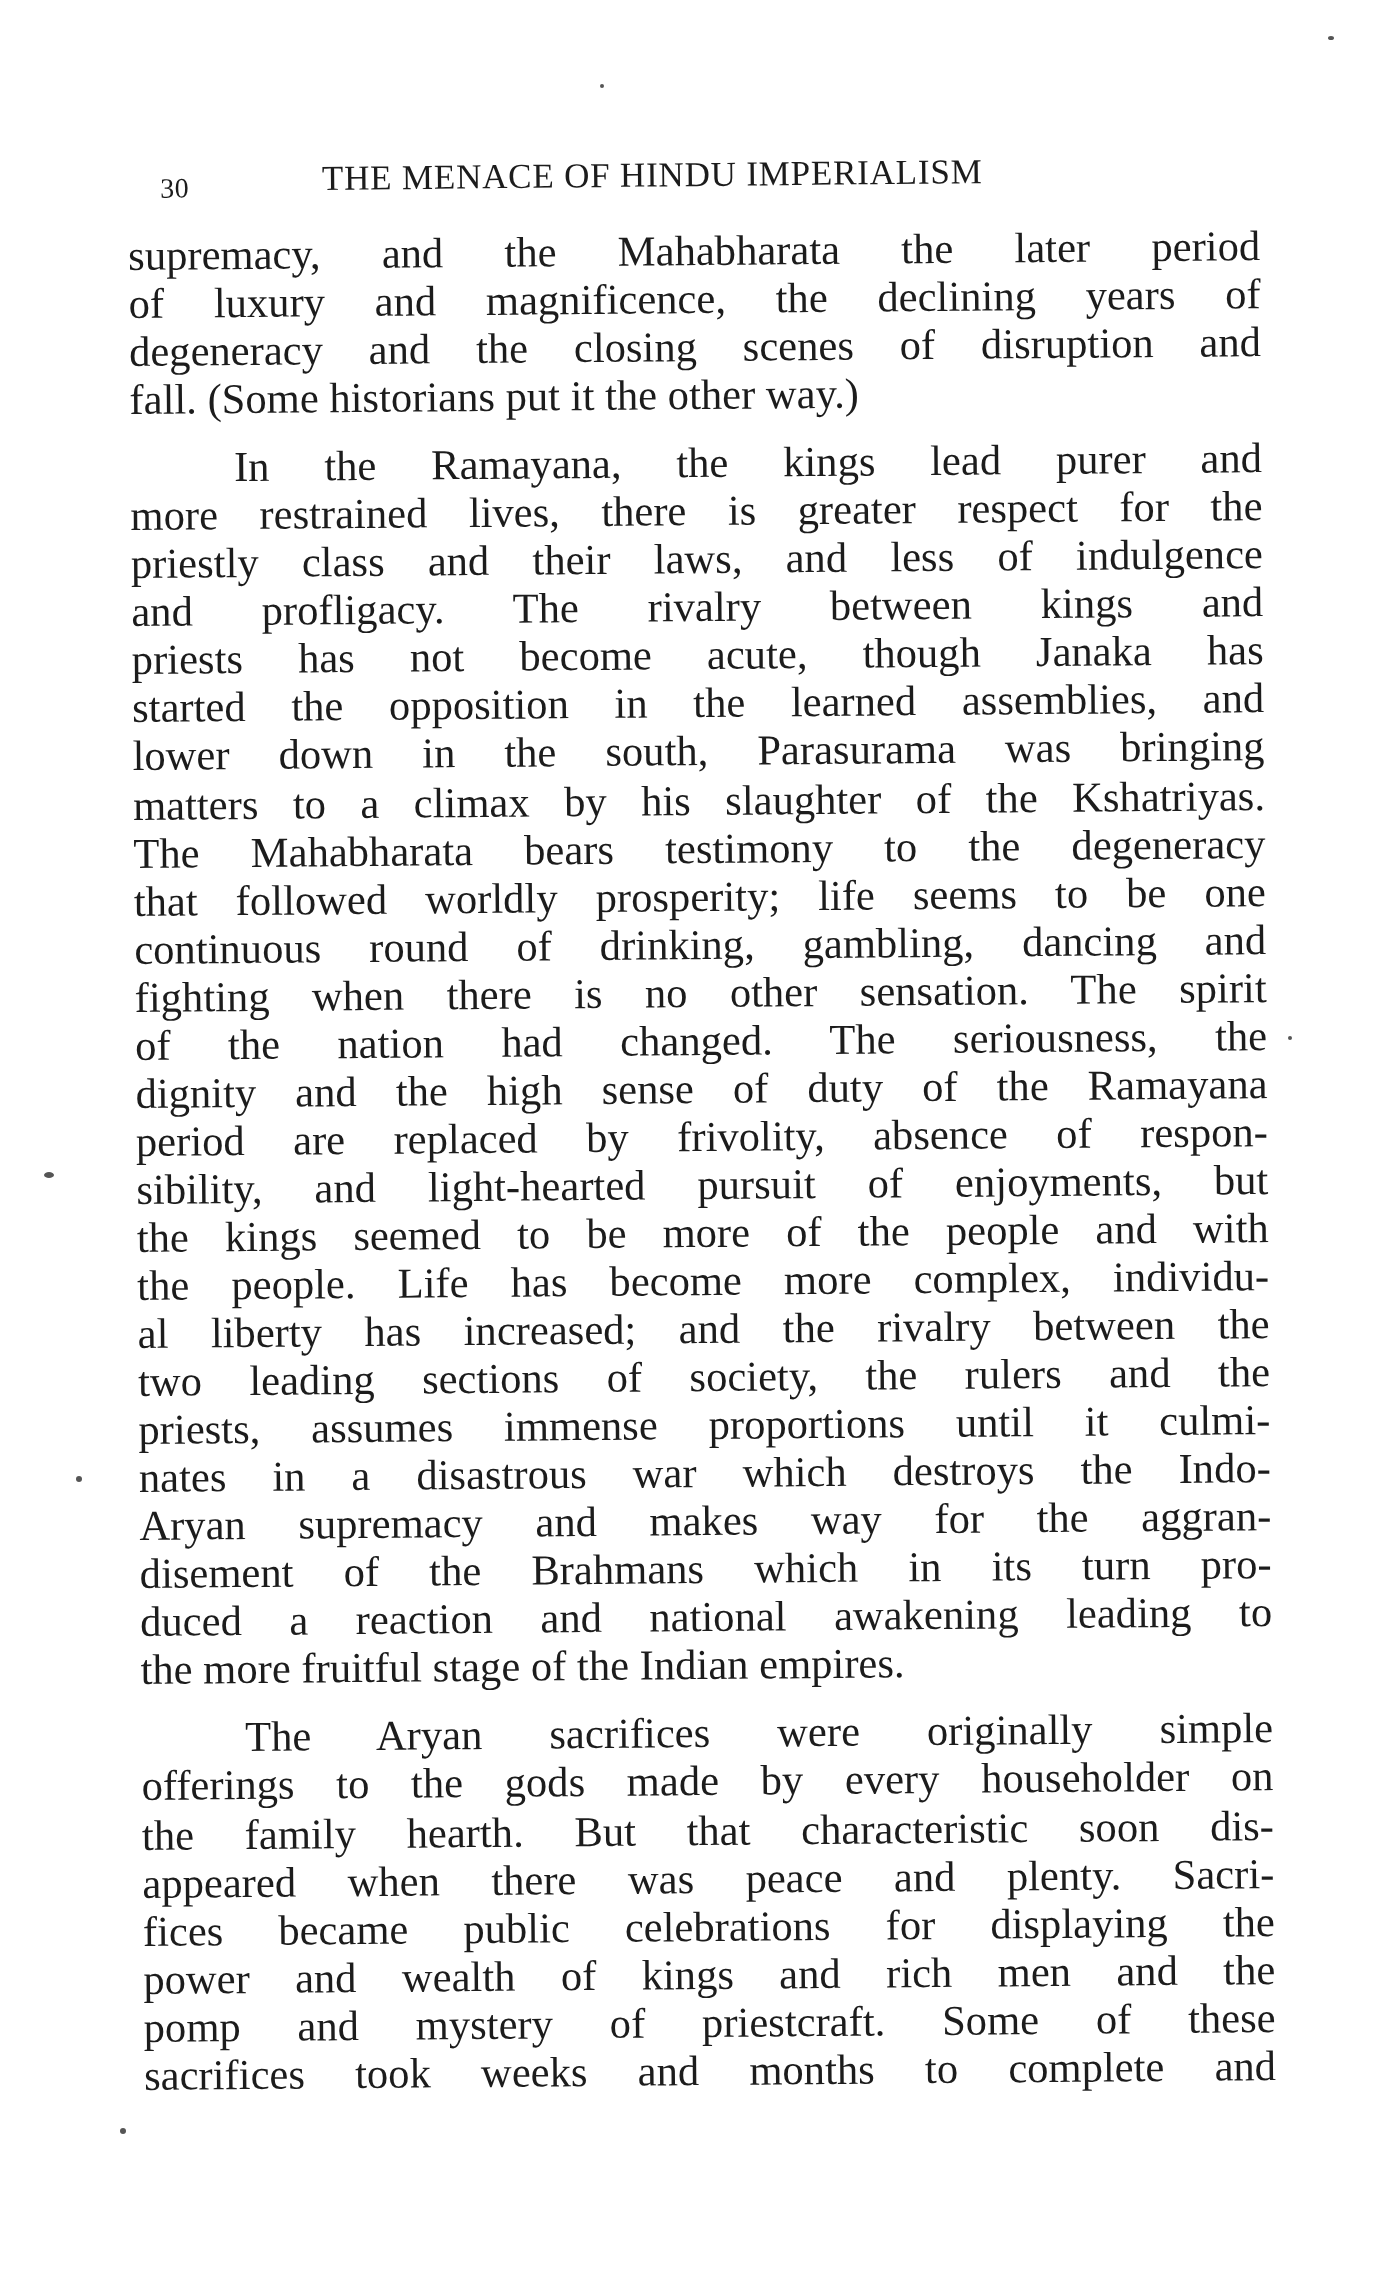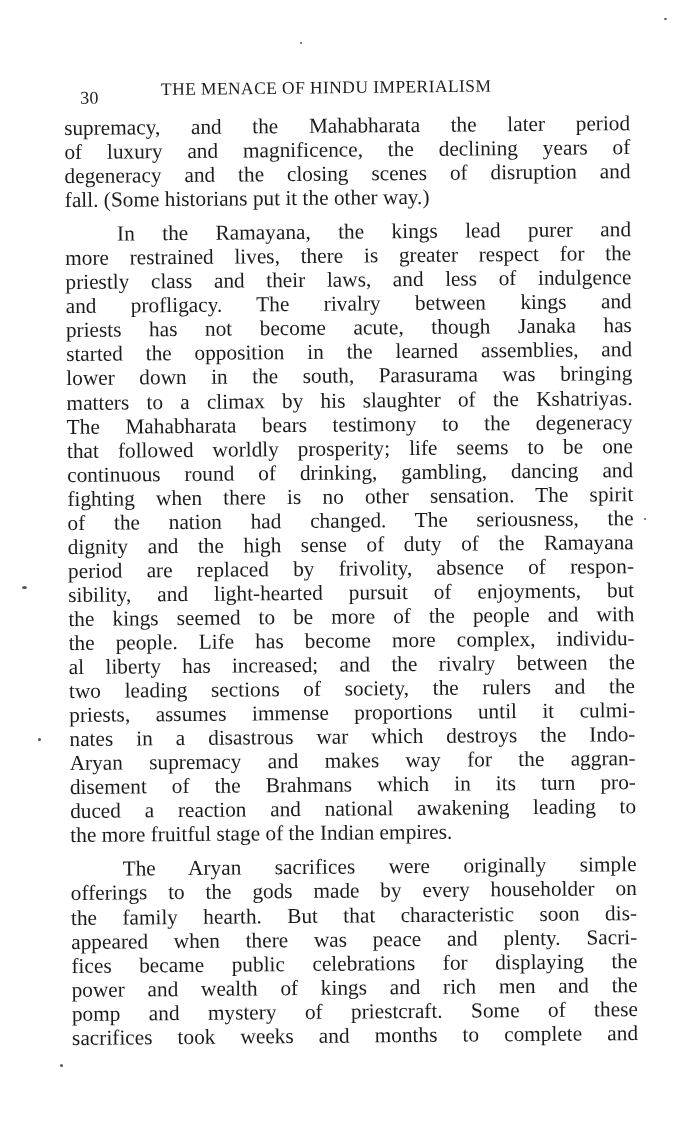--- a/index.html
+++ b/index.html
@@ -26,21 +26,21 @@
       height: 30px;
       font-size: 17px;
       letter-spacing: 0.3px;
       transform: rotate(-0.6deg);
       transform-origin: left center;
     }
     .page-number {
       position: absolute;
       left: 16px;
       top: 12px;
-      font-size: 18px;
+      font-size: 14px;
     }
     .running-title {
       position: absolute;
       left: 97px;
       top: 4px;
       font-size: 17.5px;
       letter-spacing: 0.4px;
     }
     .body-text {
       margin-top: 10px;

